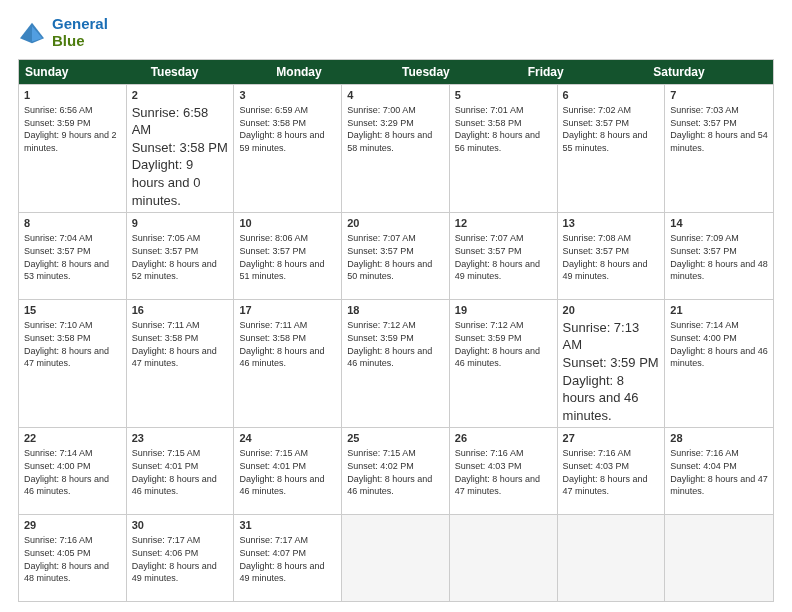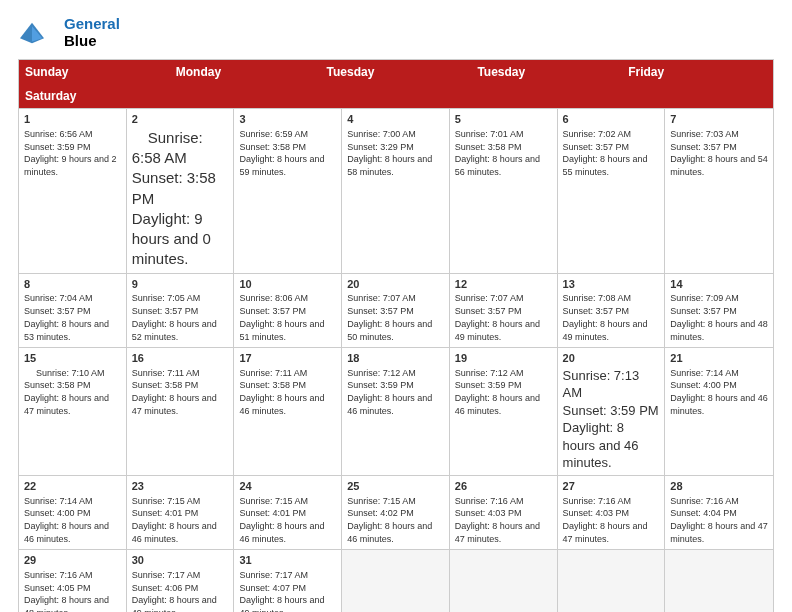--- a/index.html
+++ b/index.html
@@ -19,21 +19,21 @@
     }
     .header {
       display: flex;
       align-items: flex-start;
       justify-content: space-between;
       margin-bottom: 10px;
     }
     .logo {
       display: flex;
       align-items: center;
-      gap: 16px;
+      gap: 4px;
     }
     .logo-text {
       font-size: 15px;
       font-weight: bold;
       color: #333;
       line-height: 1.1;
     }
     .logo-text span {
       color: #1a6eb5;
     }
@@ -57,22 +57,22 @@
       font-weight: normal;
     }
     .calendar {
       flex: 1;
       display: flex;
       flex-direction: column;
       border: 1px solid #ccc;
     }
     .cal-header {
       display: grid;
-      grid-template-columns: repeat(5, 1fr);
-      background: #b91c1c;
+      grid-template-columns: repeat(6, 1fr);
+      background: #14532d;
     }
     .cal-header-cell {
       color: #fff;
       font-weight: bold;
       font-size: 12px;
       padding: 5px 6px;
       text-align: left;
     }
     .cal-body {
       flex: 1;
@@ -111,44 +111,44 @@
 <body>
 
 <div class="page">
   <div class="header">
     <div class="logo">
       <svg class="logo-icon" viewBox="0 0 32 28" xmlns="http://www.w3.org/2000/svg">
         <polygon points="16,2 30,20 16,26 2,20" fill="#1a6eb5" opacity="0.85"></polygon>
         <polygon points="16,6 28,20 16,24" fill="#5baaf0" opacity="0.7"></polygon>
       </svg>
       <div class="logo-text">
-        <span style="color:#1a6eb5">General</span><br><span style="color:#000000">Blue</span>
+        <span style="color:#1a6eb5">General</span><br><span style="color:#4d7c0f">Blue</span>
       </div>
     </div>
     <div class="title-block">
       <h1></h1>
       <h2></h2>
     </div>
   </div>
 
   <div class="calendar">
     <div class="cal-header">
     <div class="cal-header-cell">Sunday</div>
+        <div class="cal-header-cell">Tuesday</div>
         <div class="cal-header-cell">Monday</div>
-        <div class="cal-header-cell">Tuesday</div>
         <div class="cal-header-cell">Tuesday</div>
         <div class="cal-header-cell">Friday</div>
         <div class="cal-header-cell">Saturday</div>
       </div>
     <div class="cal-body">
     <div class="cal-row">
           <div class="cal-cell"><span class="day-num">1</span><span style="white-space: pre-line; font-size: 9px;">Sunrise: 6:56 AM
 Sunset: 3:59 PM
 Daylight: 9 hours and 2 minutes.</span></div>
-          <div class="cal-cell"><span class="day-num">2</span><span style="white-space: pre-line; font-size: 15px; margin-left: 16px;">Sunrise: 6:58 AM
+          <div class="cal-cell"><span class="day-num">2</span><span style="white-space: pre-line; font-size: 13px;">Sunrise: 6:58 AM
 Sunset: 3:58 PM
 Daylight: 9 hours and 0 minutes.</span></div>
           <div class="cal-cell"><span class="day-num">3</span><span style="white-space: pre-line; font-size: 9px;">Sunrise: 6:59 AM
 Sunset: 3:58 PM
 Daylight: 8 hours and 59 minutes.</span></div>
           <div class="cal-cell"><span class="day-num">4</span><span style="white-space: pre-line; font-size: 9px;">Sunrise: 7:00 AM
 Sunset: 3:29 PM
 Daylight: 8 hours and 58 minutes.</span></div>
           <div class="cal-cell"><span class="day-num">5</span><span style="white-space: pre-line; font-size: 9px;">Sunrise: 7:01 AM
 Sunset: 3:58 PM
@@ -177,21 +177,21 @@
 Sunset: 3:57 PM
 Daylight: 8 hours and 49 minutes.</span></div>
           <div class="cal-cell"><span class="day-num">13</span><span style="white-space: pre-line; font-size: 9px;">Sunrise: 7:08 AM
 Sunset: 3:57 PM
 Daylight: 8 hours and 49 minutes.</span></div>
           <div class="cal-cell"><span class="day-num">14</span><span style="white-space: pre-line; font-size: 9px; margin-top: 24px;">Sunrise: 7:09 AM
 Sunset: 3:57 PM
 Daylight: 8 hours and 48 minutes.</span></div>
         </div>
         <div class="cal-row">
-          <div class="cal-cell"><span class="day-num">15</span><span style="white-space: pre-line; font-size: 9px; margin-left: 12px;">Sunrise: 7:10 AM
+          <div class="cal-cell"><span class="day-num">15</span><span style="white-space: pre-line; font-size: 9px;">Sunrise: 7:10 AM
 Sunset: 3:58 PM
 Daylight: 8 hours and 47 minutes.</span></div>
           <div class="cal-cell"><span class="day-num">16</span><span style="white-space: pre-line; font-size: 9px;">Sunrise: 7:11 AM
 Sunset: 3:58 PM
 Daylight: 8 hours and 47 minutes.</span></div>
           <div class="cal-cell"><span class="day-num">17</span><span style="white-space: pre-line; font-size: 9px;">Sunrise: 7:11 AM
 Sunset: 3:58 PM
 Daylight: 8 hours and 46 minutes.</span></div>
           <div class="cal-cell"><span class="day-num">18</span><span style="white-space: pre-line; font-size: 9px;">Sunrise: 7:12 AM
 Sunset: 3:59 PM

